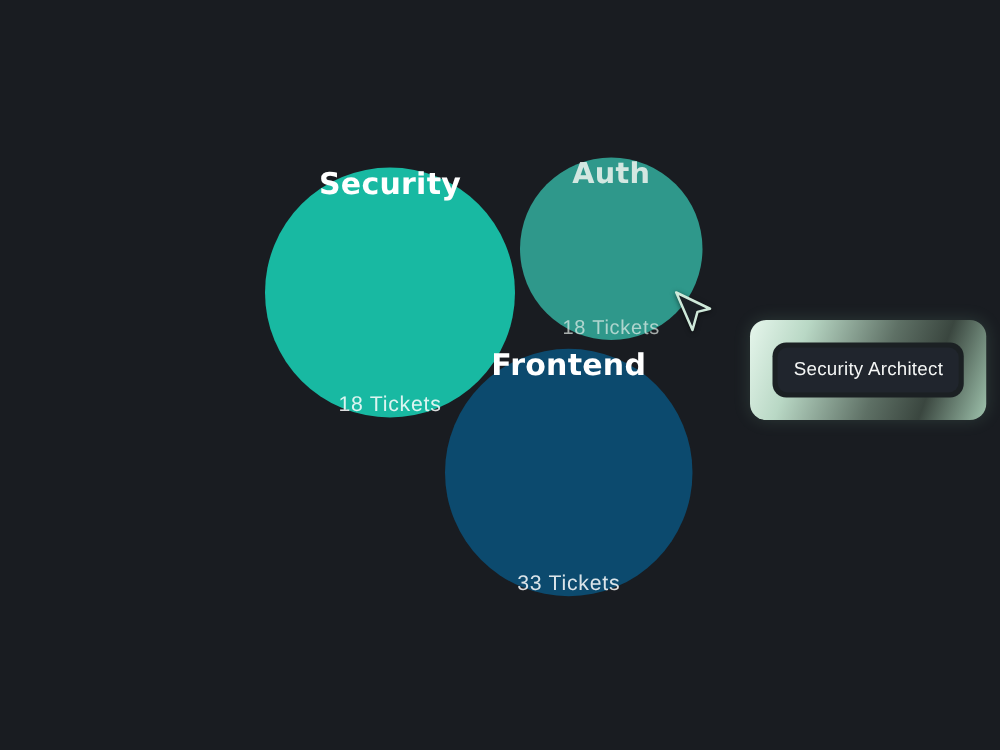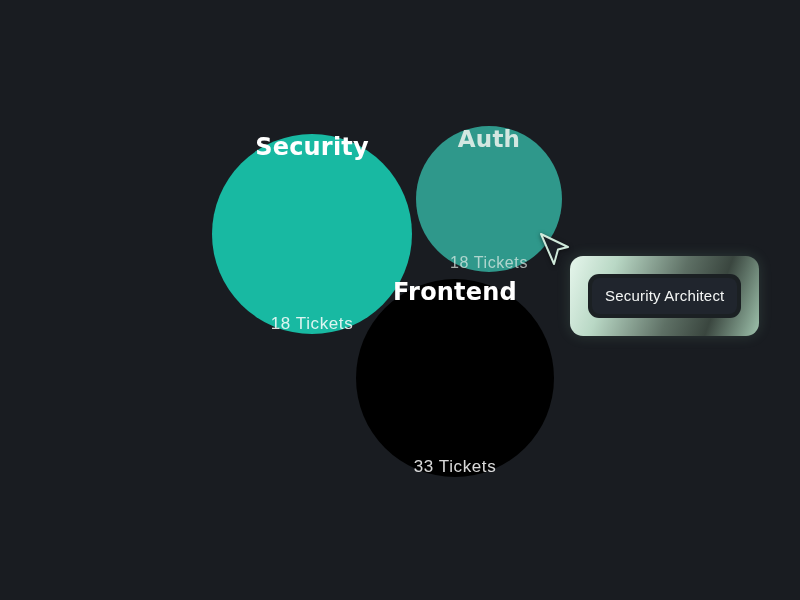--- a/index.html
+++ b/index.html
@@ -67,28 +67,28 @@
   }
   .bubble-auth .bubble-sub {
     color: rgba(235, 242, 237, 0.68);
     font-size: 16px;
   }
   .bubble-frontend {
     left: 356px;
     top: 279px;
     width: 198px;
     height: 198px;
-    background: #000000;
+    background: #0c4a6e;
     gap: 44px;
   }
 
   
   .tooltip {
     position: absolute;
-    left: 570px;
+    left: 600px;
     top: 256px;
     border-radius: 13px;
     padding: 18px;
     background: linear-gradient(110deg, #e6f6ec 0%, #b9d8c5 22%, #5e7065 55%, #3a463f 75%, #9fc3ad 100%);
     box-shadow: 0 0 14px rgba(150, 215, 180, 0.16);
   }
   .tooltip-gap {
     background: #1b2023;
     border-radius: 11px;
     padding: 4px;

